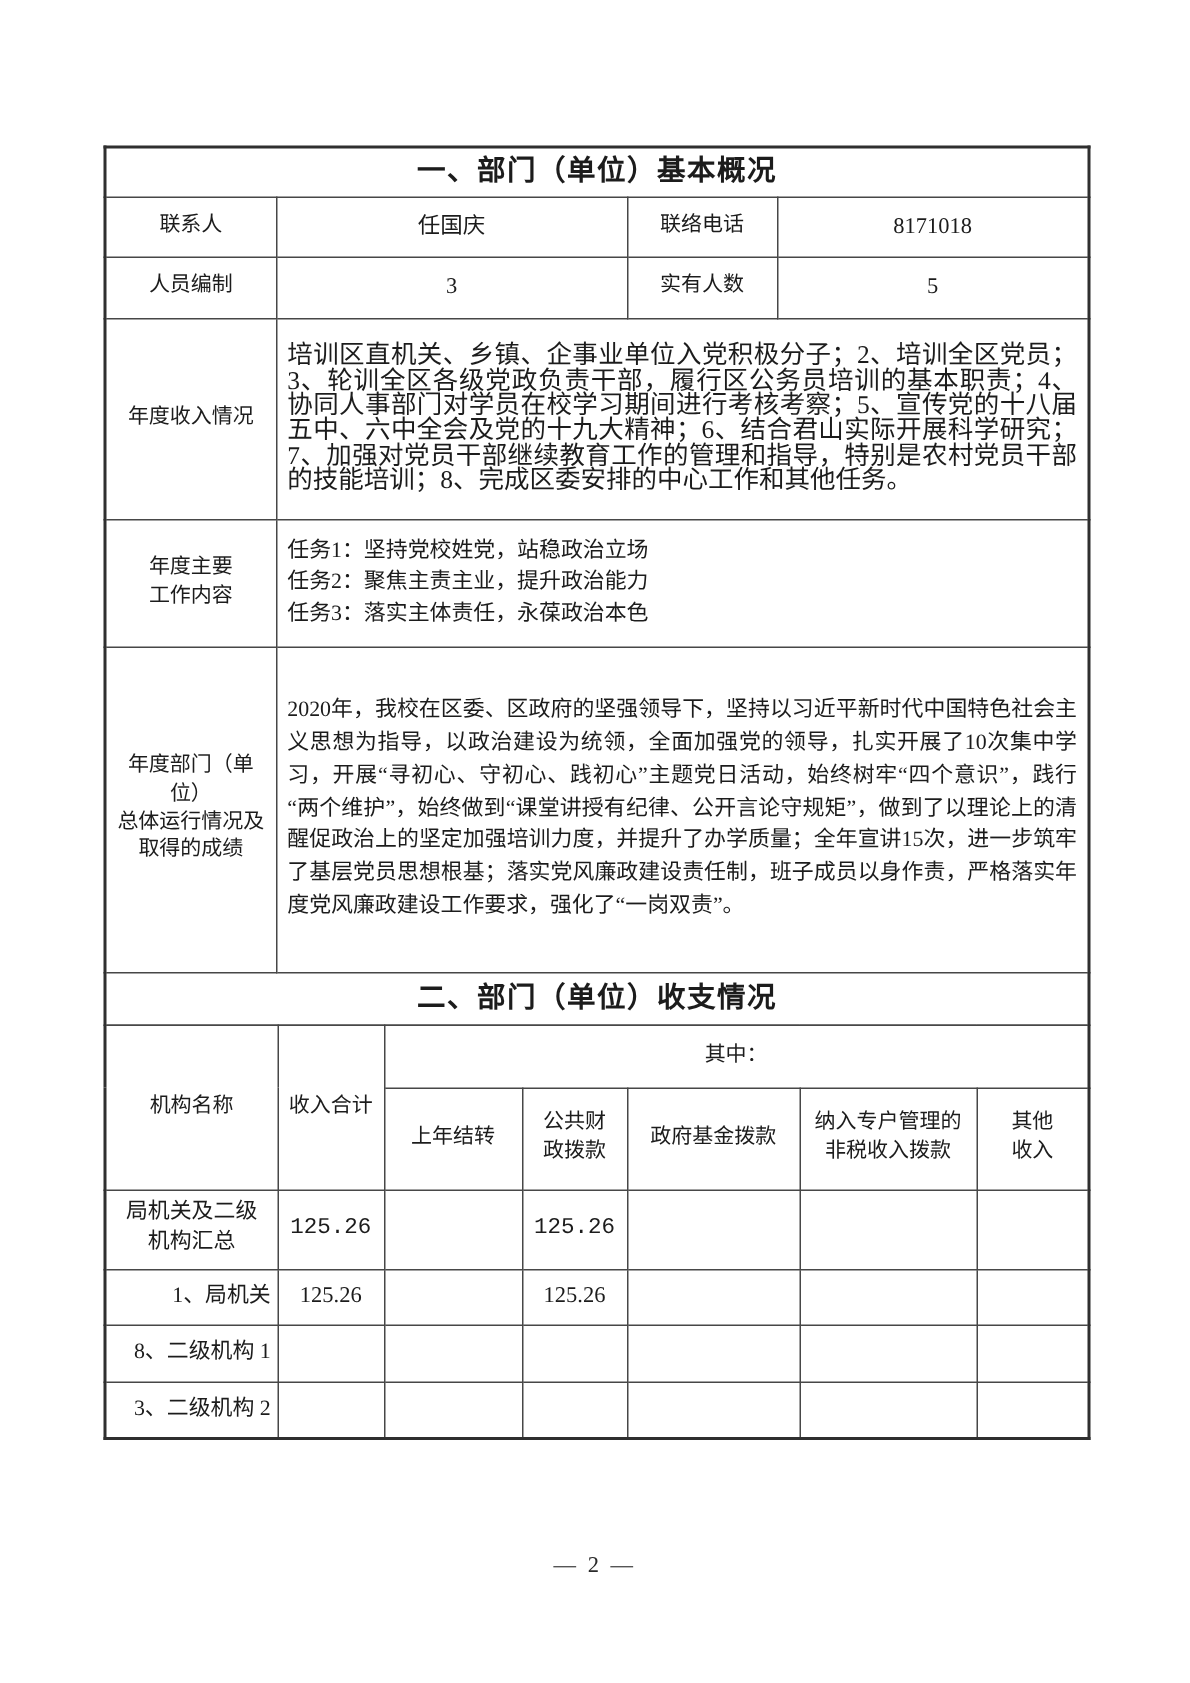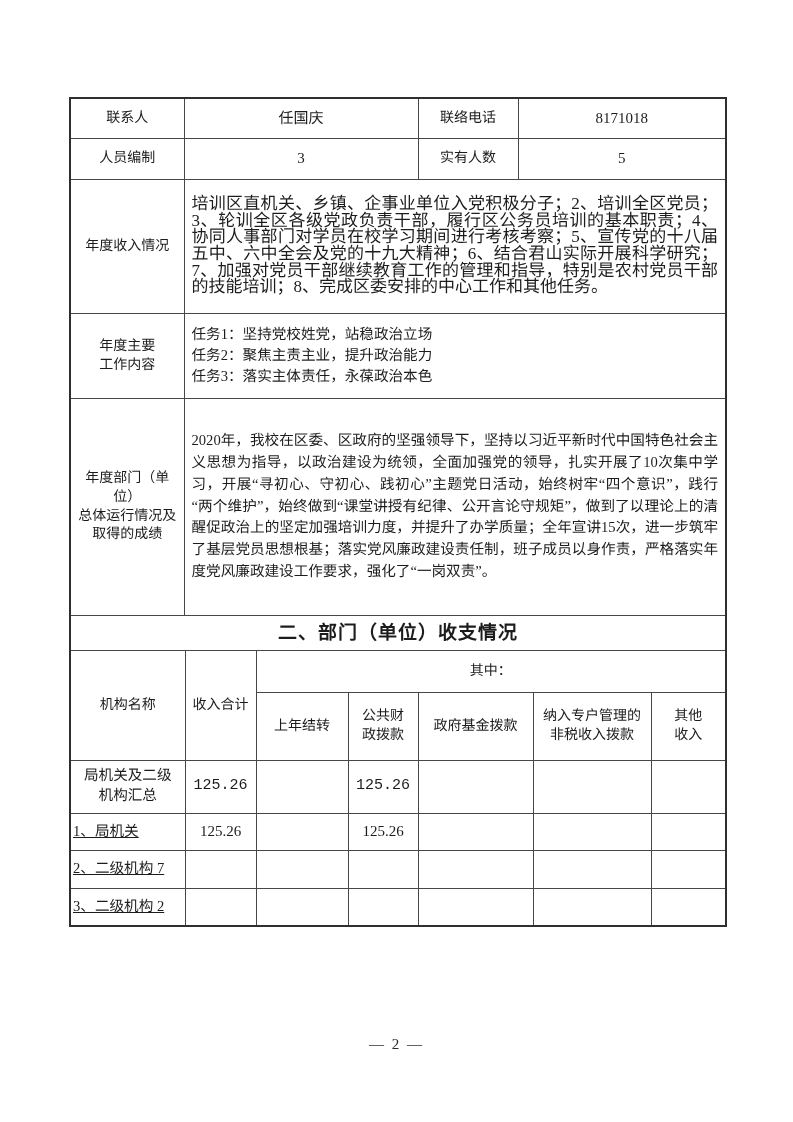--- a/index.html
+++ b/index.html
@@ -83,24 +83,23 @@
     padding: 4px 7px;
   }
   .num-cell {
     font-size: 15px;
   }
   .hdr-cell {
     font-size: 14px;
     padding: 2px 2px;
   }
   .org-left {
-    text-align: left;
+    text-align: right;
     padding-left: 2px;
     font-size: 14.6px;
-    text-decoration: underline;
   }
   .org-center {
     text-align: center;
     white-space: pre-line;
     font-size: 14.6px;
   }
   
   .rA1 { height: 33px; }
   .rA2 { height: 40px; }
   .rA3 { height: 41px; }
@@ -132,20 +131,23 @@
 <div class="sheet">
 
   <table class="tblA">
     <colgroup>
       <col style="width:114px">
       <col style="width:234px">
       <col style="width:100px">
       <col style="width:208px">
     </colgroup>
     <tbody>
+        <tr class="rA1">
+      <td colspan="4" class="title-cell">一、部门（单位）基本概况</td>
+    </tr>
     <tr class="rA2">
       <td class="label-cell">联系人</td>
       <td>任国庆</td>
       <td class="label-cell">联络电话</td>
       <td class="num-cell">8171018</td>
     </tr>
     <tr class="rA3">
       <td class="label-cell">人员编制</td>
       <td class="num-cell">3</td>
       <td class="label-cell">实有人数</td>
@@ -213,21 +215,21 @@
     <tr class="rB4">
       <td class="org-left">1、局机关</td>
       <td class="num-cell">125.26</td>
       <td class="num-cell"></td>
       <td class="num-cell">125.26</td>
       <td class="num-cell"></td>
       <td class="num-cell"></td>
       <td class="num-cell"></td>
     </tr>
     <tr class="rB5">
-      <td class="org-left">2、二级机构 7</td>
+      <td class="org-left">8、二级机构 1</td>
       <td class="num-cell"></td>
       <td class="num-cell"></td>
       <td class="num-cell"></td>
       <td class="num-cell"></td>
       <td class="num-cell"></td>
       <td class="num-cell"></td>
     </tr>
     <tr class="rB6">
       <td class="org-left">3、二级机构 2</td>
       <td class="num-cell"></td>

